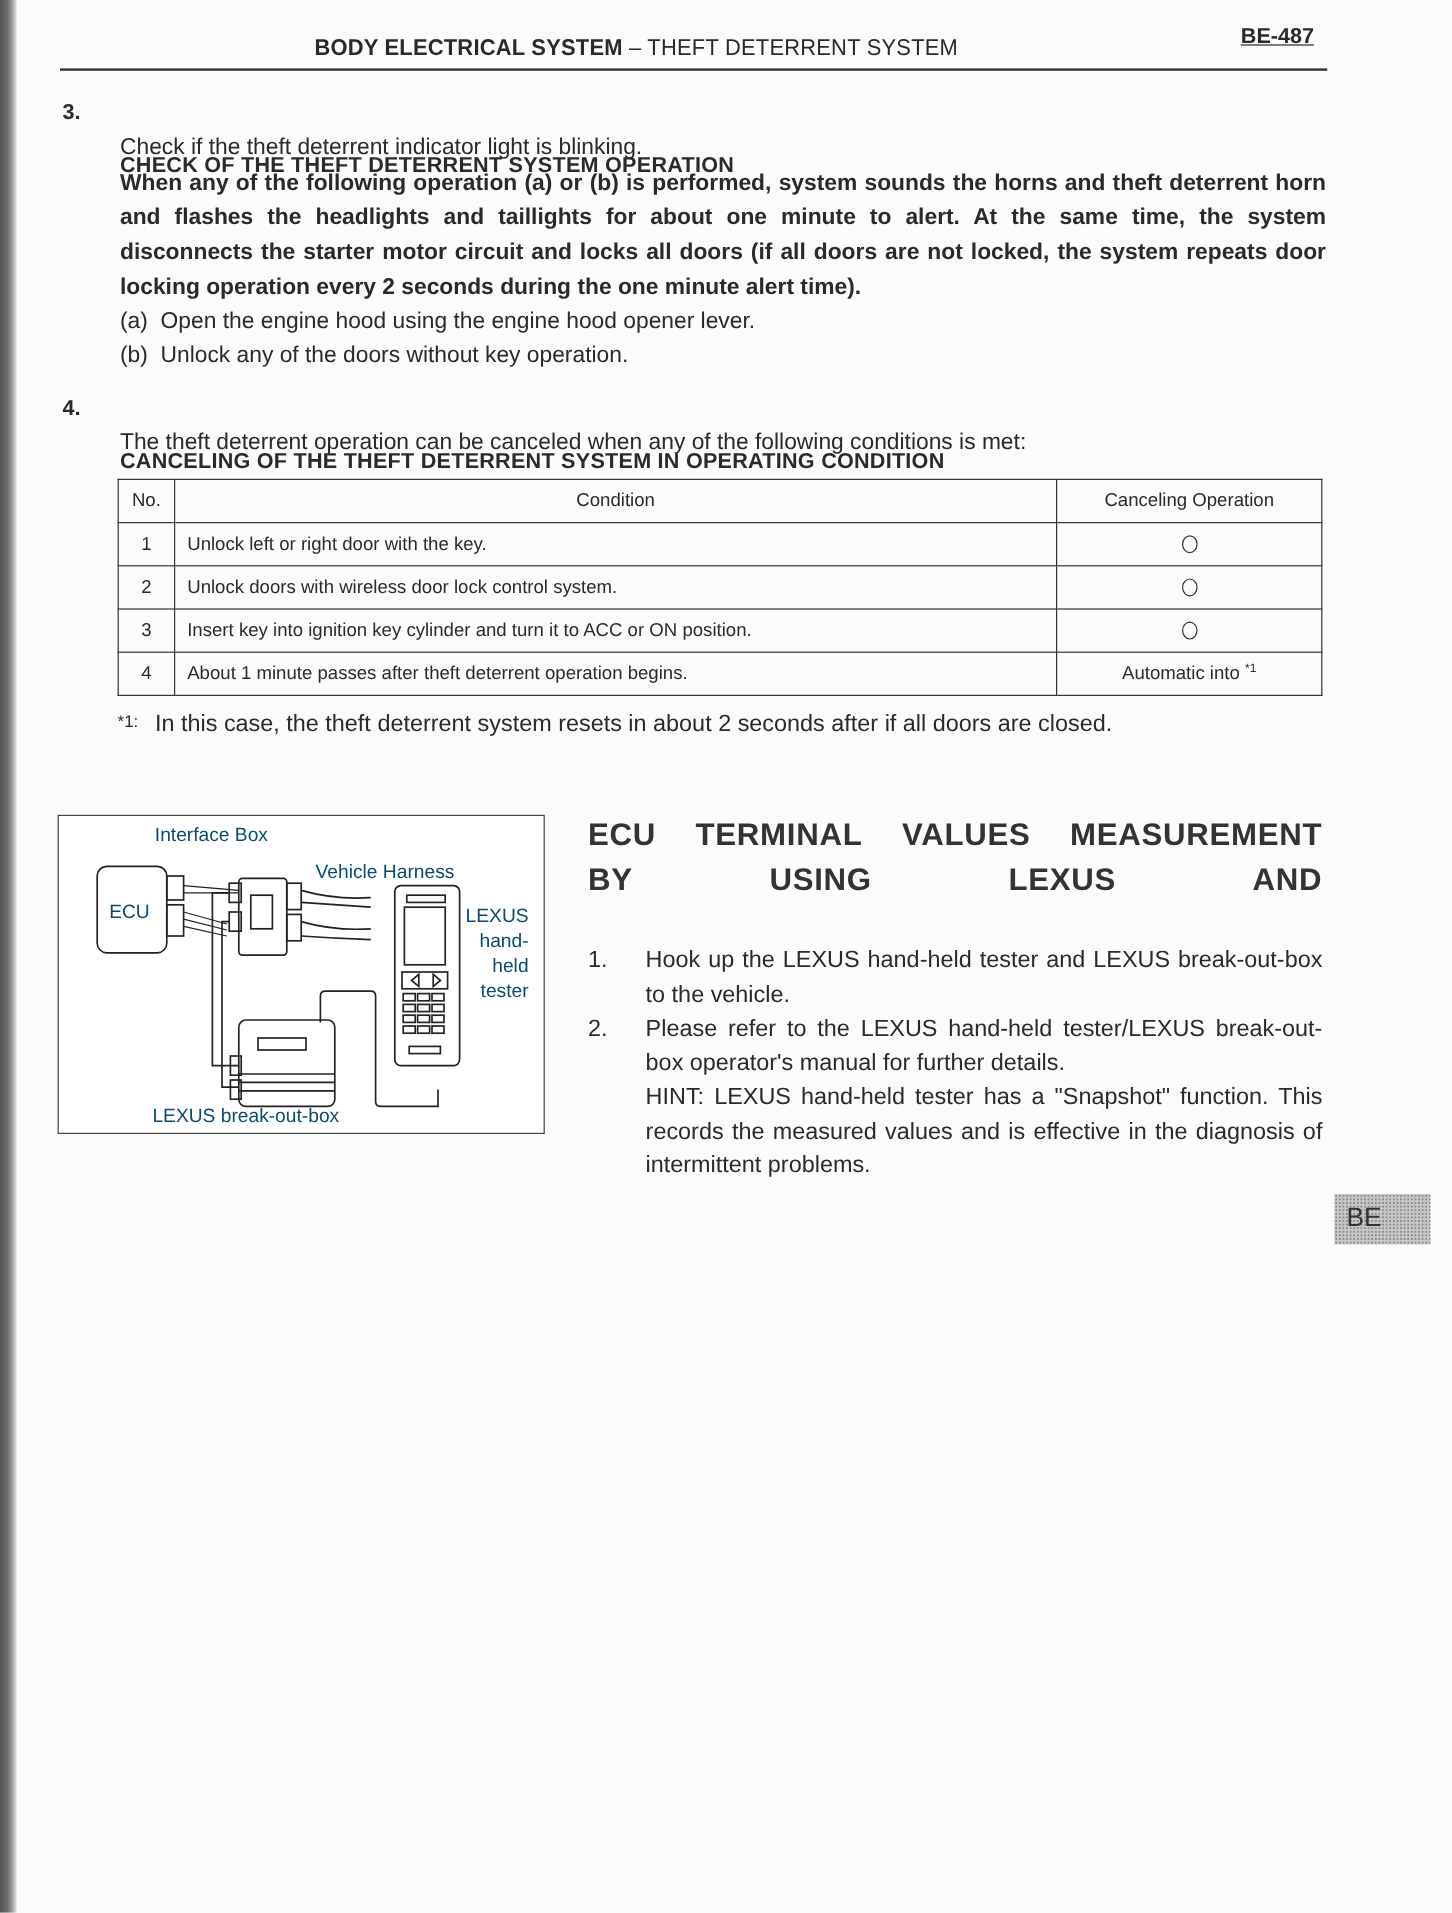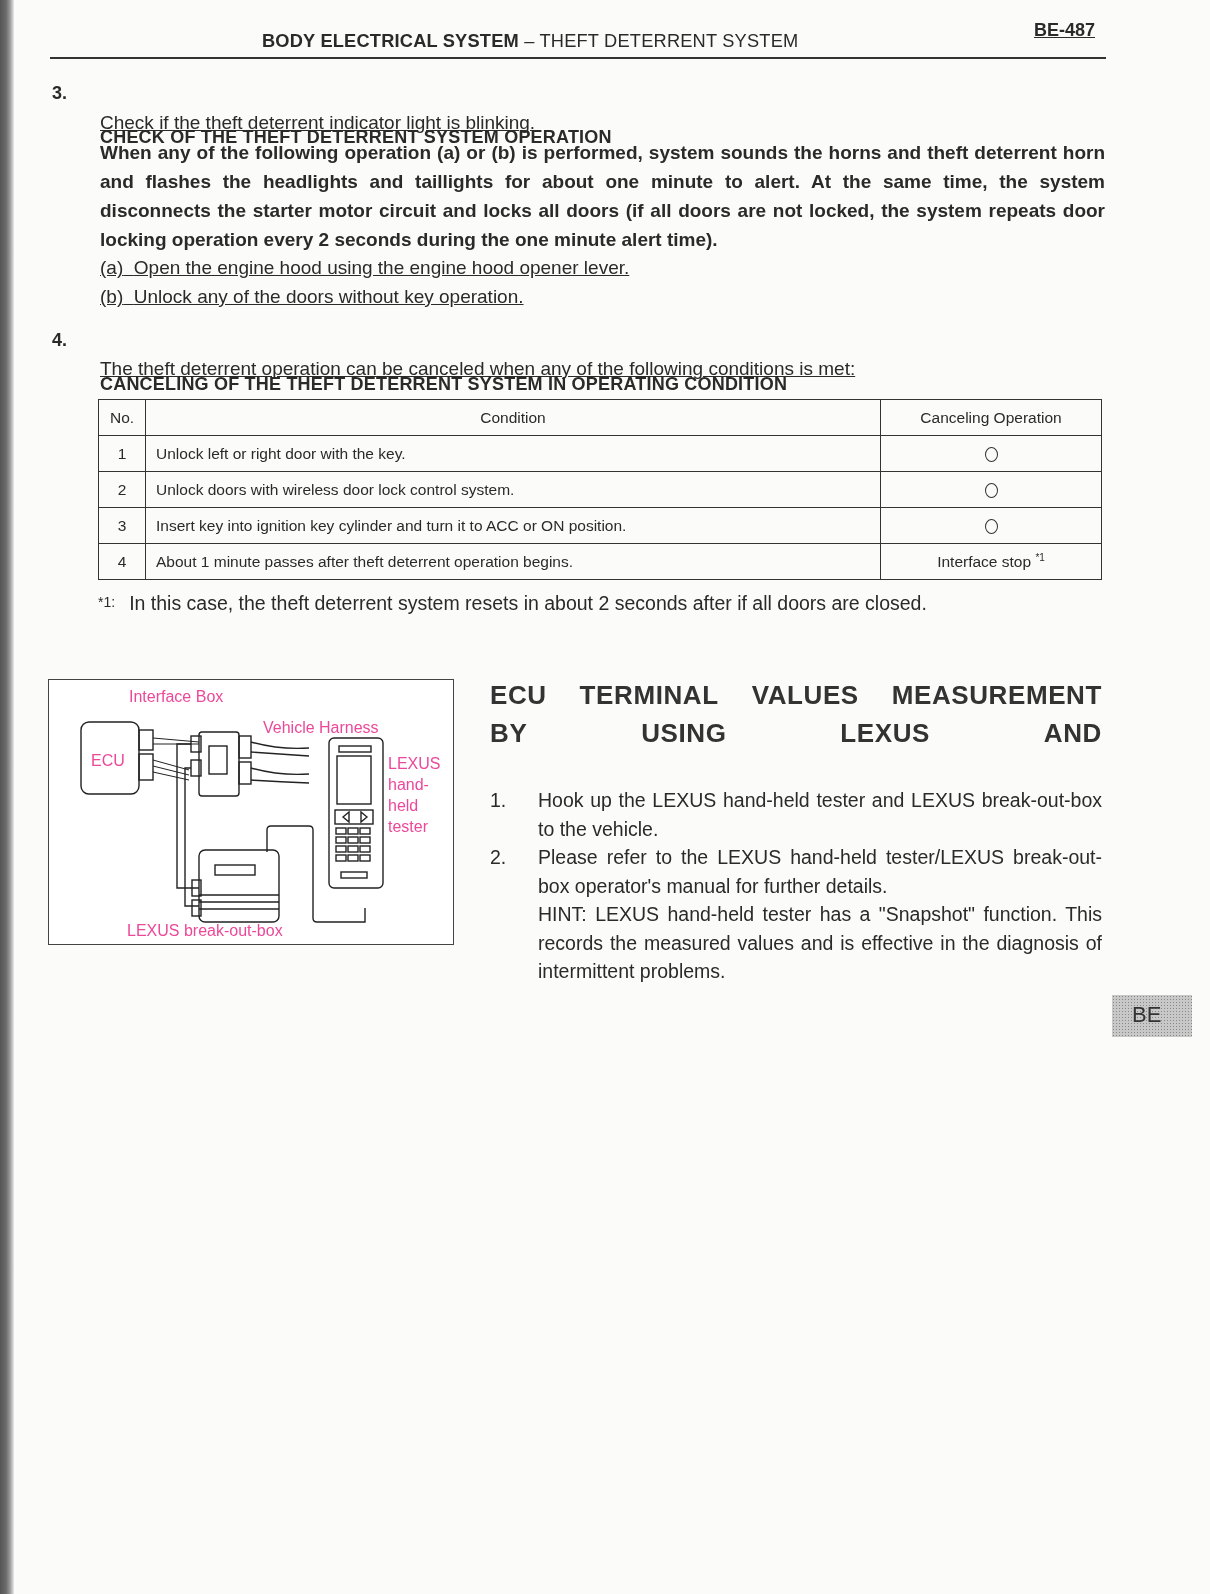--- a/index.html
+++ b/index.html
@@ -15,55 +15,55 @@
   .hdr-title {
     position:absolute; left:262px; top:30px; font-size:19px; letter-spacing:0.2px;
     transform:scaleX(0.96); transform-origin:left;
   }
   .hdr-title b { font-weight:bold; }
   .hdr-page { position:absolute; left:1034px; top:20px; font-size:18px; font-weight:bold;text-decoration:underline; }
   .hdr-rule { position:absolute; left:50px; top:57px; width:1056px; height:2px; background:#333; }
 
   .sec-num { position:absolute; font-size:18px; font-weight:bold; }
   .sec-head { position:absolute; font-size:18px; font-weight:bold; letter-spacing:0.2px;margin-top:44px; }
-  .p { position:absolute; font-size:19px; line-height:29px;text-decoration:underline; }
+  .p { position:absolute; font-size:19px; line-height:29px; }
   .para-wide { position:absolute; left:100px; top:138px; width:1005px; font-size:19px; line-height:29px; text-align:justify;font-weight:bold; }
 
   table.cond {
     position:absolute; left:98px; top:399px; width:1004px; border-collapse:collapse;
     font-size:15.5px;
   }
   table.cond td, table.cond th {
     border:1.5px solid #333; height:35px; padding:0 10px; font-weight:normal;
   }
   table.cond th.no, table.cond td.no { width:26px; text-align:center; }
   table.cond th.cond-h { text-align:center; }
   table.cond th.op, table.cond td.op { width:200px; text-align:center; }
   .circle { display:inline-block; width:11px; height:13px; border:1.3px solid #333; border-radius:50%; vertical-align:middle; }
   sup { font-size:10px; }
 
   .foot { position:absolute; left:98px; top:592px; font-size:19.5px; }
   .foot .mark { font-size:14px; margin-right:14px; vertical-align:3px; }
 
   .fig { position:absolute; left:48px; top:679px; width:404px; height:264px; border:1.3px solid #444; background:#fff; }
-  .fig .lbl { position:absolute; font-size:16px; color:#ec4899; }
+  .fig .lbl { position:absolute; font-size:16px; color:#0c4a6e;text-align:right; }
 
   .h2 { position:absolute; left:490px; top:676px; width:612px; font-size:26px; font-weight:bold; line-height:38px; letter-spacing:0.6px; color:#333; }
   .h2 .j { display:flex; justify-content:space-between; }
   .list { position:absolute; left:490px; top:786px; width:612px; font-size:19.5px; line-height:28.5px; }
   .li { display:flex; }
   .li .n { width:48px; flex:none; }
   .li .t { text-align:justify; }
   .li .t .x { display:block; }
   .tab-be {
     position:absolute; left:1112px; top:995px; width:80px; height:42px;
     background-color:#c8c8c8;
     background-image:radial-gradient(#888 0.8px, transparent 0.9px);
     background-size:3px 3px;
-    font-size:22px; color:#333; padding-left:20px; box-sizing:border-box; line-height:40px;
+    font-size:22px; color:#333; padding-left:10px; box-sizing:border-box; line-height:40px;
   }
 </style>
 </head>
 <body>
 
 <div class="binding"></div>
 
 <div class="hdr-title"><b>BODY ELECTRICAL SYSTEM</b><span> – THEFT DETERRENT SYSTEM</span></div>
 <div class="hdr-page">BE-487</div>
 <div class="hdr-rule"></div>
@@ -97,21 +97,21 @@
     <td class="op"><span class="circle"></span></td>
   </tr>
   <tr>
     <td class="no">3</td>
     <td>Insert key into ignition key cylinder and turn it to ACC or ON position.</td>
     <td class="op"><span class="circle"></span></td>
   </tr>
   <tr>
     <td class="no">4</td>
     <td>About 1 minute passes after theft deterrent operation begins.</td>
-    <td class="op"><span>Interface stop</span> <sup>*1</sup></td>
+    <td class="op"><span>Automatic into</span> <sup>*1</sup></td>
   </tr>
 </tbody>
   </table>
 
 <div class="foot"><span class="mark">*1:</span><span>In this case, the theft deterrent system resets in about 2 seconds after if all doors are closed.</span></div>
 
 <div class="fig">
   <div class="lbl" style="left:80px;top:8px;">Interface Box</div>
   <div class="lbl" style="left:214px;top:39px;">Vehicle Harness</div>
   <div class="lbl" style="left:339px;top:73px;line-height:21px;">

